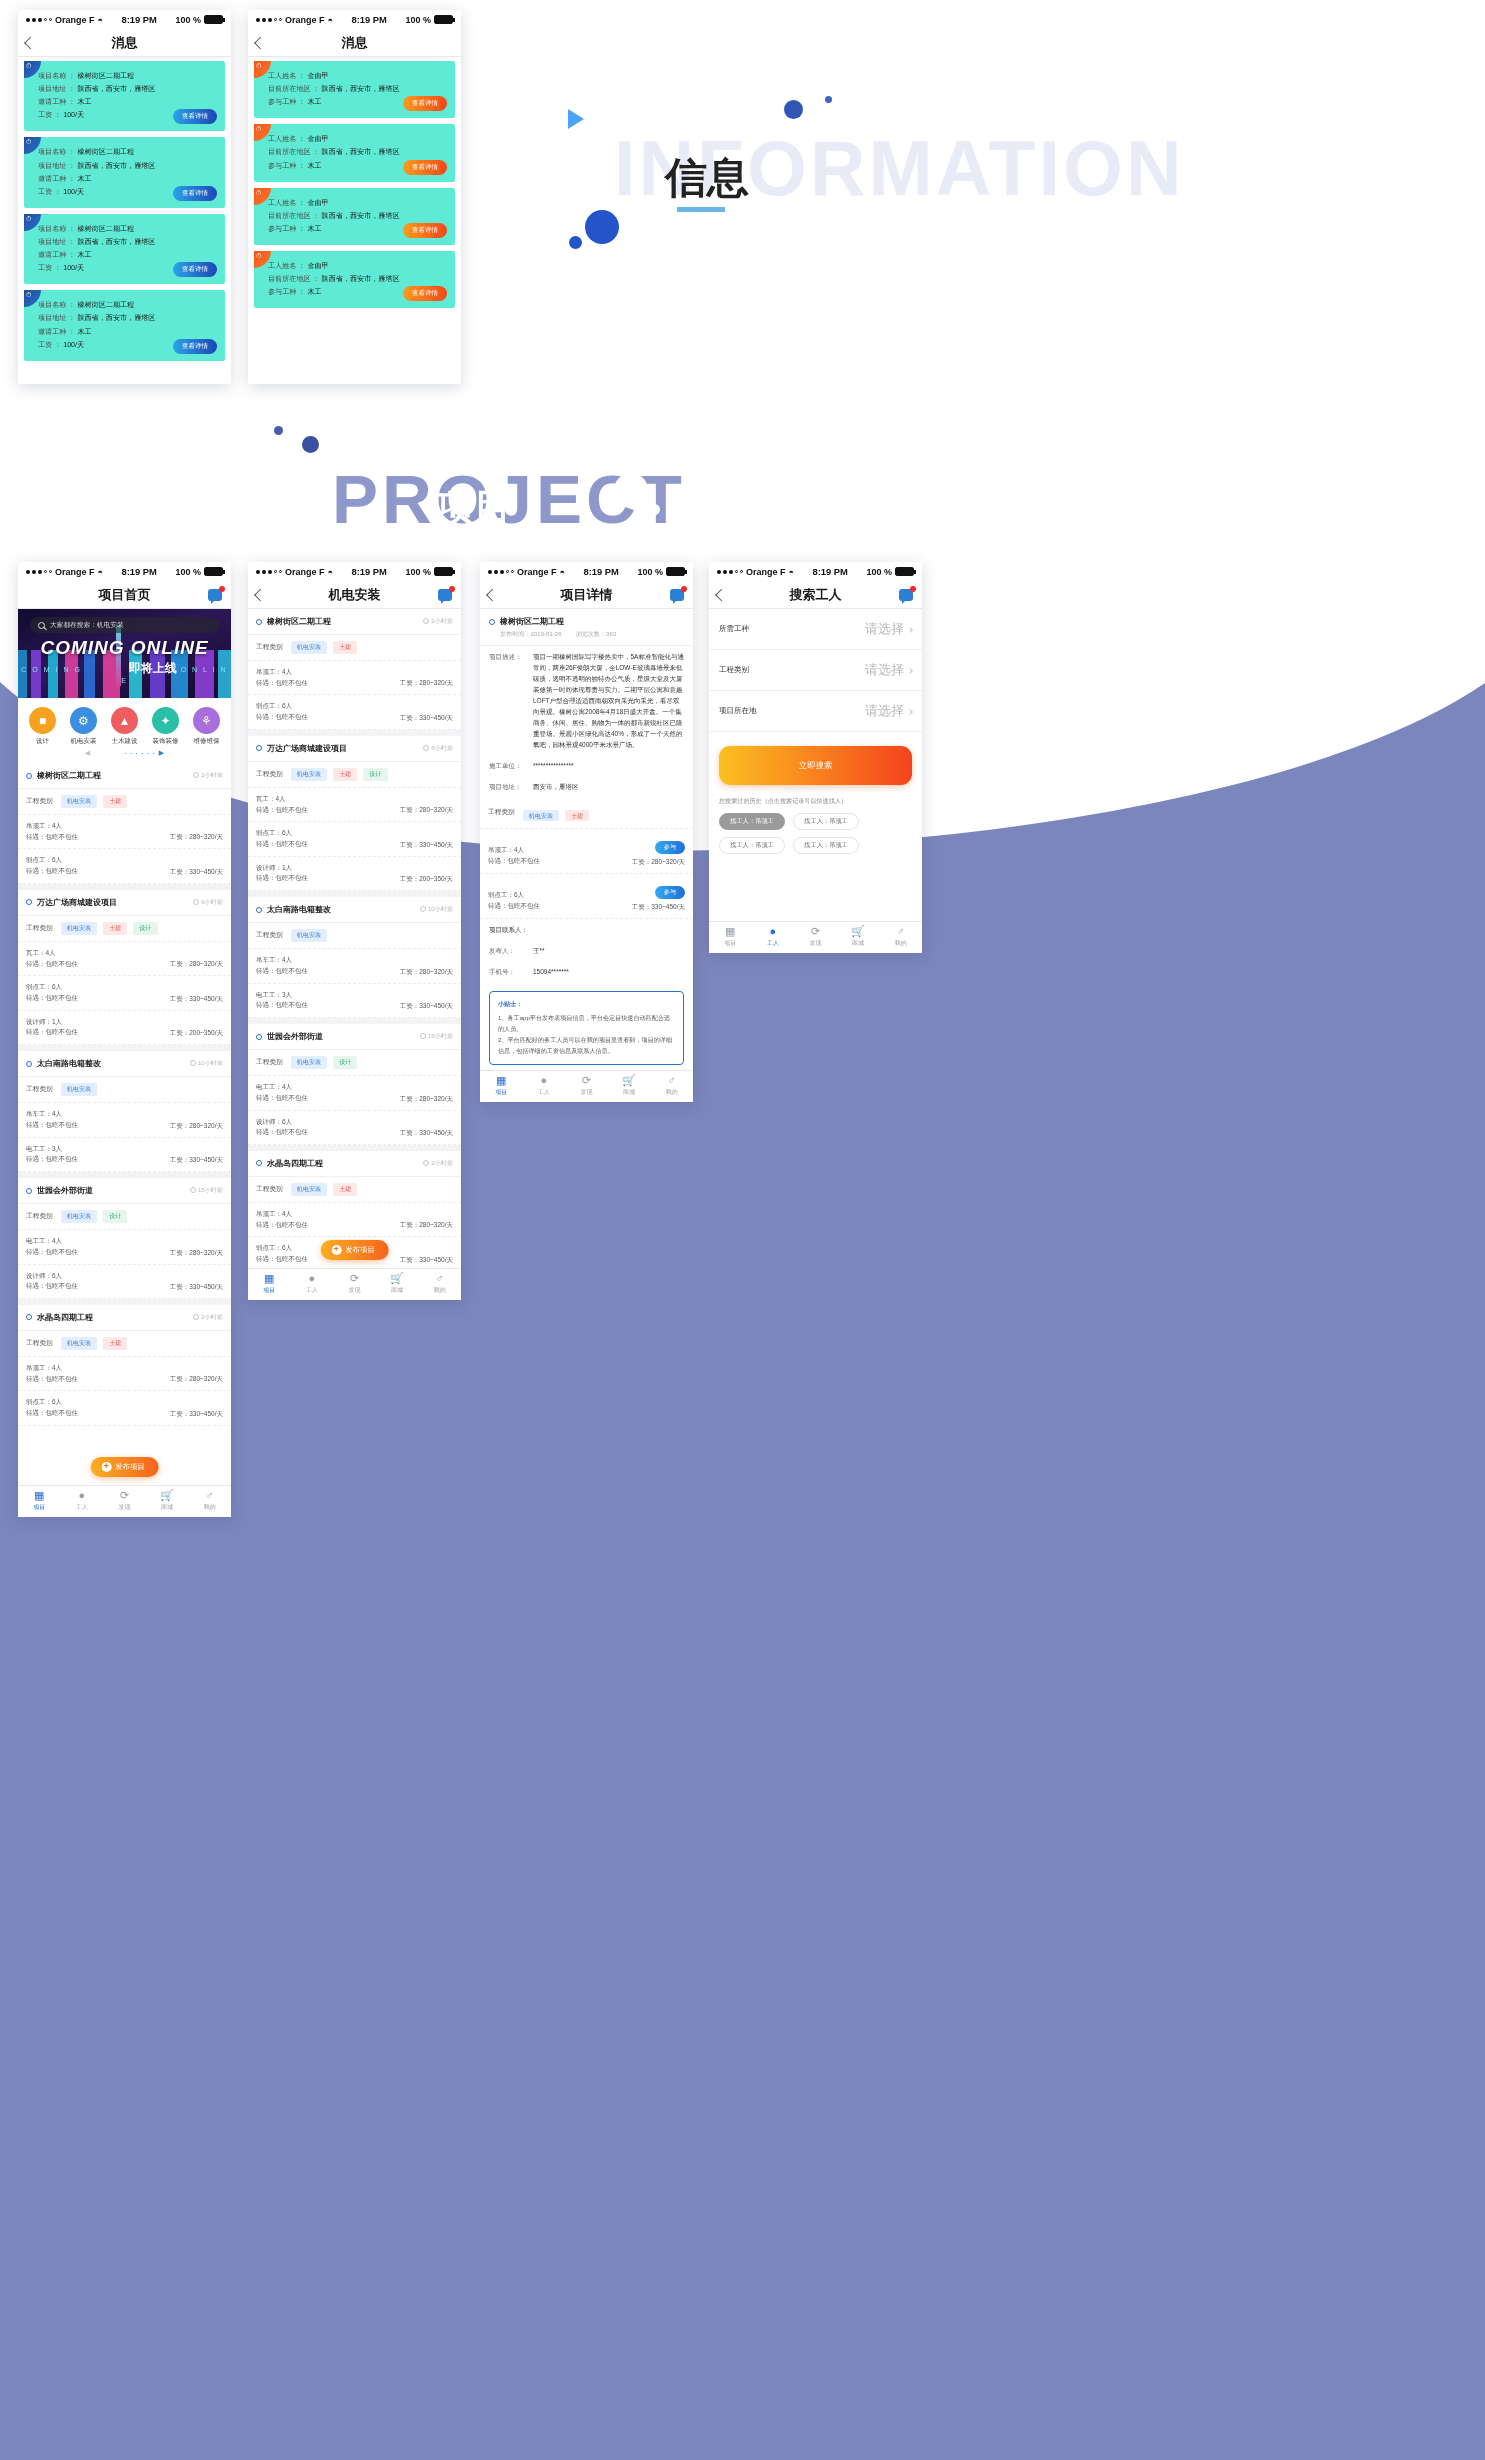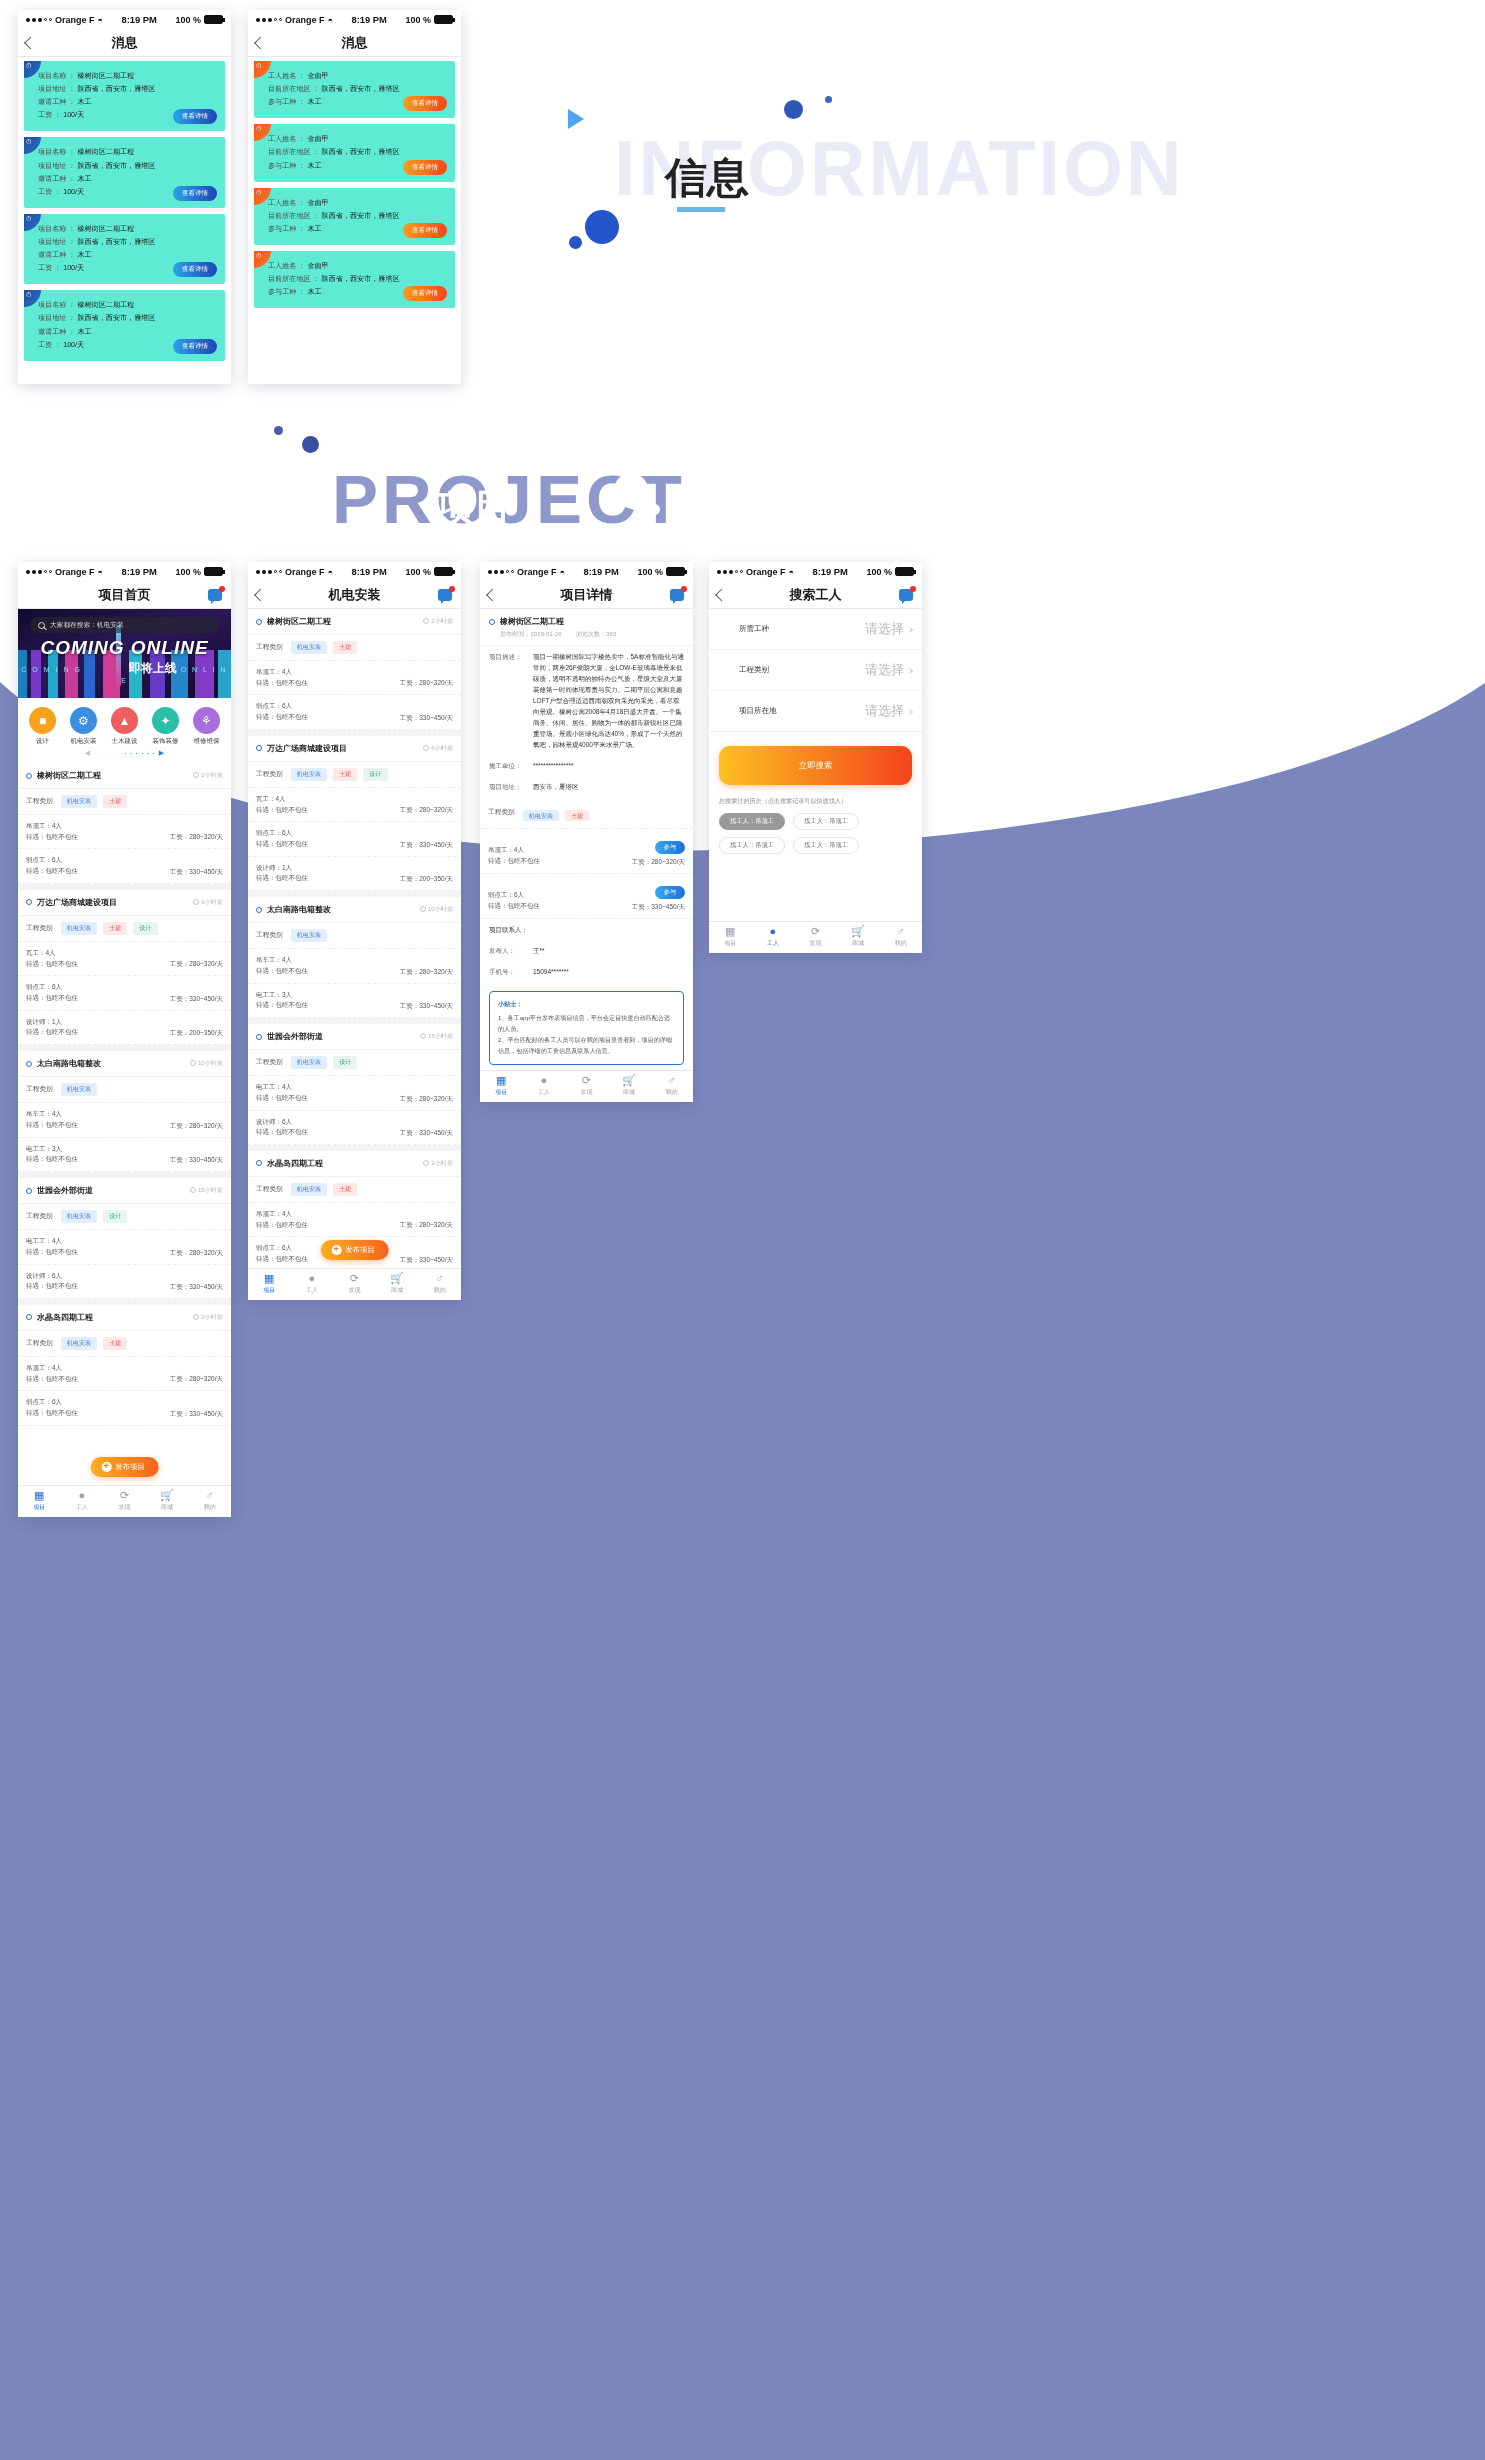--- a/index.html
+++ b/index.html
@@ -201,21 +201,21 @@
   .dtitle .ring { width: 6px; height: 6px; border: 1.4px solid #2b6fd4; border-radius: 50%; margin-right: 5px; }
   .dtitle .nm { font-size: 8px; font-weight: bold; color: #1b1b1b; }
   .dmeta { display: flex; padding: 0 9px 6px 20px; gap: 14px; font-size: 6.1px; color: #aaa; border-bottom: 1px solid #f0f0f0; }
   .tipbox { margin: 9px; border: 1px solid #2b6fd4; border-radius: 4px; padding: 7px 8px;
     font-size: 6.1px; color: #555; line-height: 1.8; position: relative; }
   .tipbox .tt { color: #2b6fd4; font-weight: bold; margin-bottom: 3px; display: block; }
 
   
   .srow { display: flex; align-items: center; justify-content: space-between;
     padding: 11px 10px; border-bottom: 1px solid #efefef; background: #fff; }
-  .srow .k { font-size: 7.5px; color: #333; margin-left: 20px; }
+  .srow .k { font-size: 7.5px; color: #333; }
   .srow .v { font-size: 13px; color: #b8b8b8; }
   .srow .v .chev { display: inline-block; margin-left: 4px; width: 4px; height: 4px;
     border-right: 1.1px solid #c5c5c5; border-top: 1.1px solid #c5c5c5; transform: rotate(45deg); vertical-align: 1px; }
   .sbtn { margin: 14px 10px 0; height: 39px; border-radius: 11px; color: #fff; font-size: 8.4px;
     display: flex; align-items: center; justify-content: center;
     background: linear-gradient(90deg,#fcc021,#f5431c); box-shadow: 0 2px 6px rgba(240,110,30,.35); }
   .hist-note { font-size: 6.1px; color: #888; padding: 12px 10px 7px; }
   .chips { display: flex; flex-wrap: wrap; gap: 7px 8px; padding: 0 10px; }
   .chip { font-size: 6.3px; padding: 3px 10px; border-radius: 9px; border: 1px solid #e2e2e2; color: #666; background: #fff; }
   .chip.on { background: #9a9a9a; border-color: #9a9a9a; color: #fff; }

